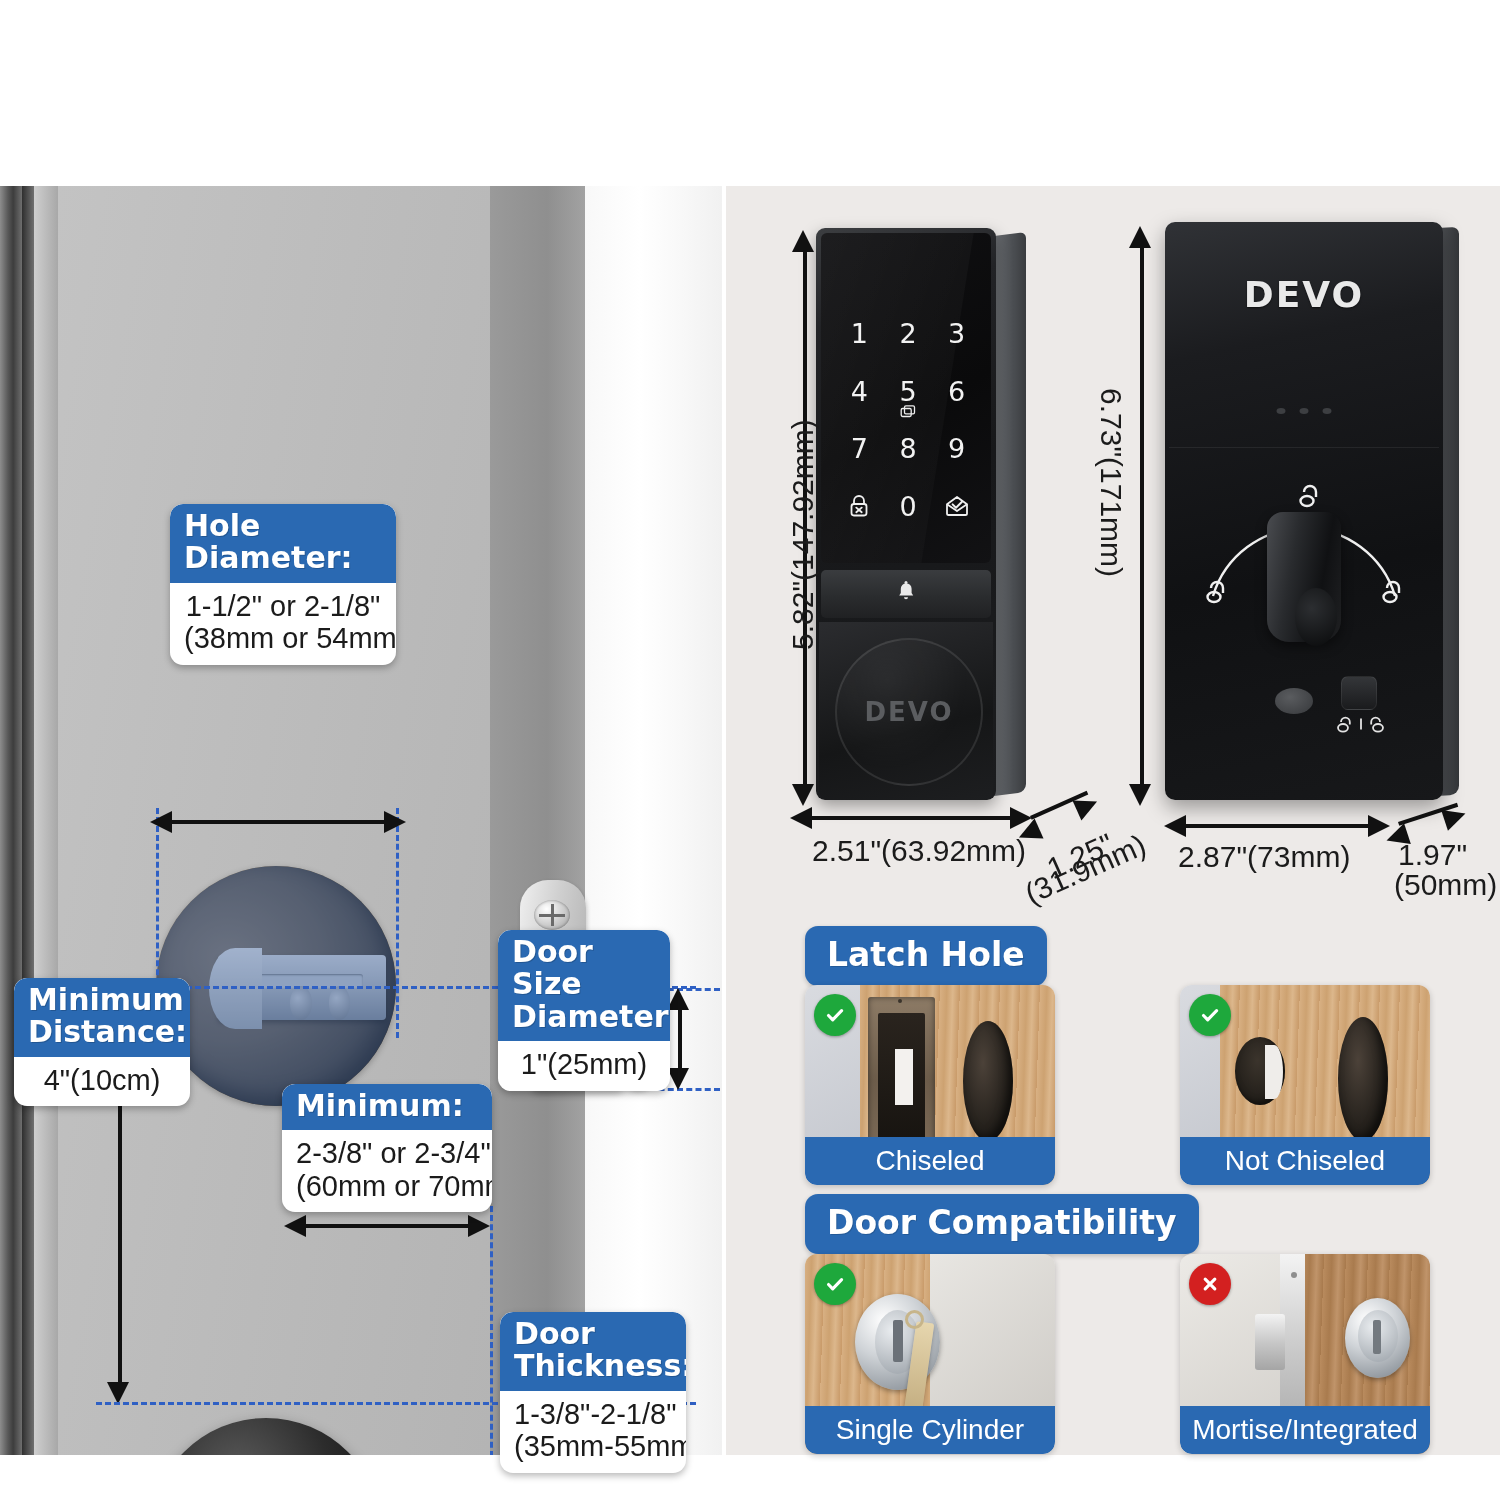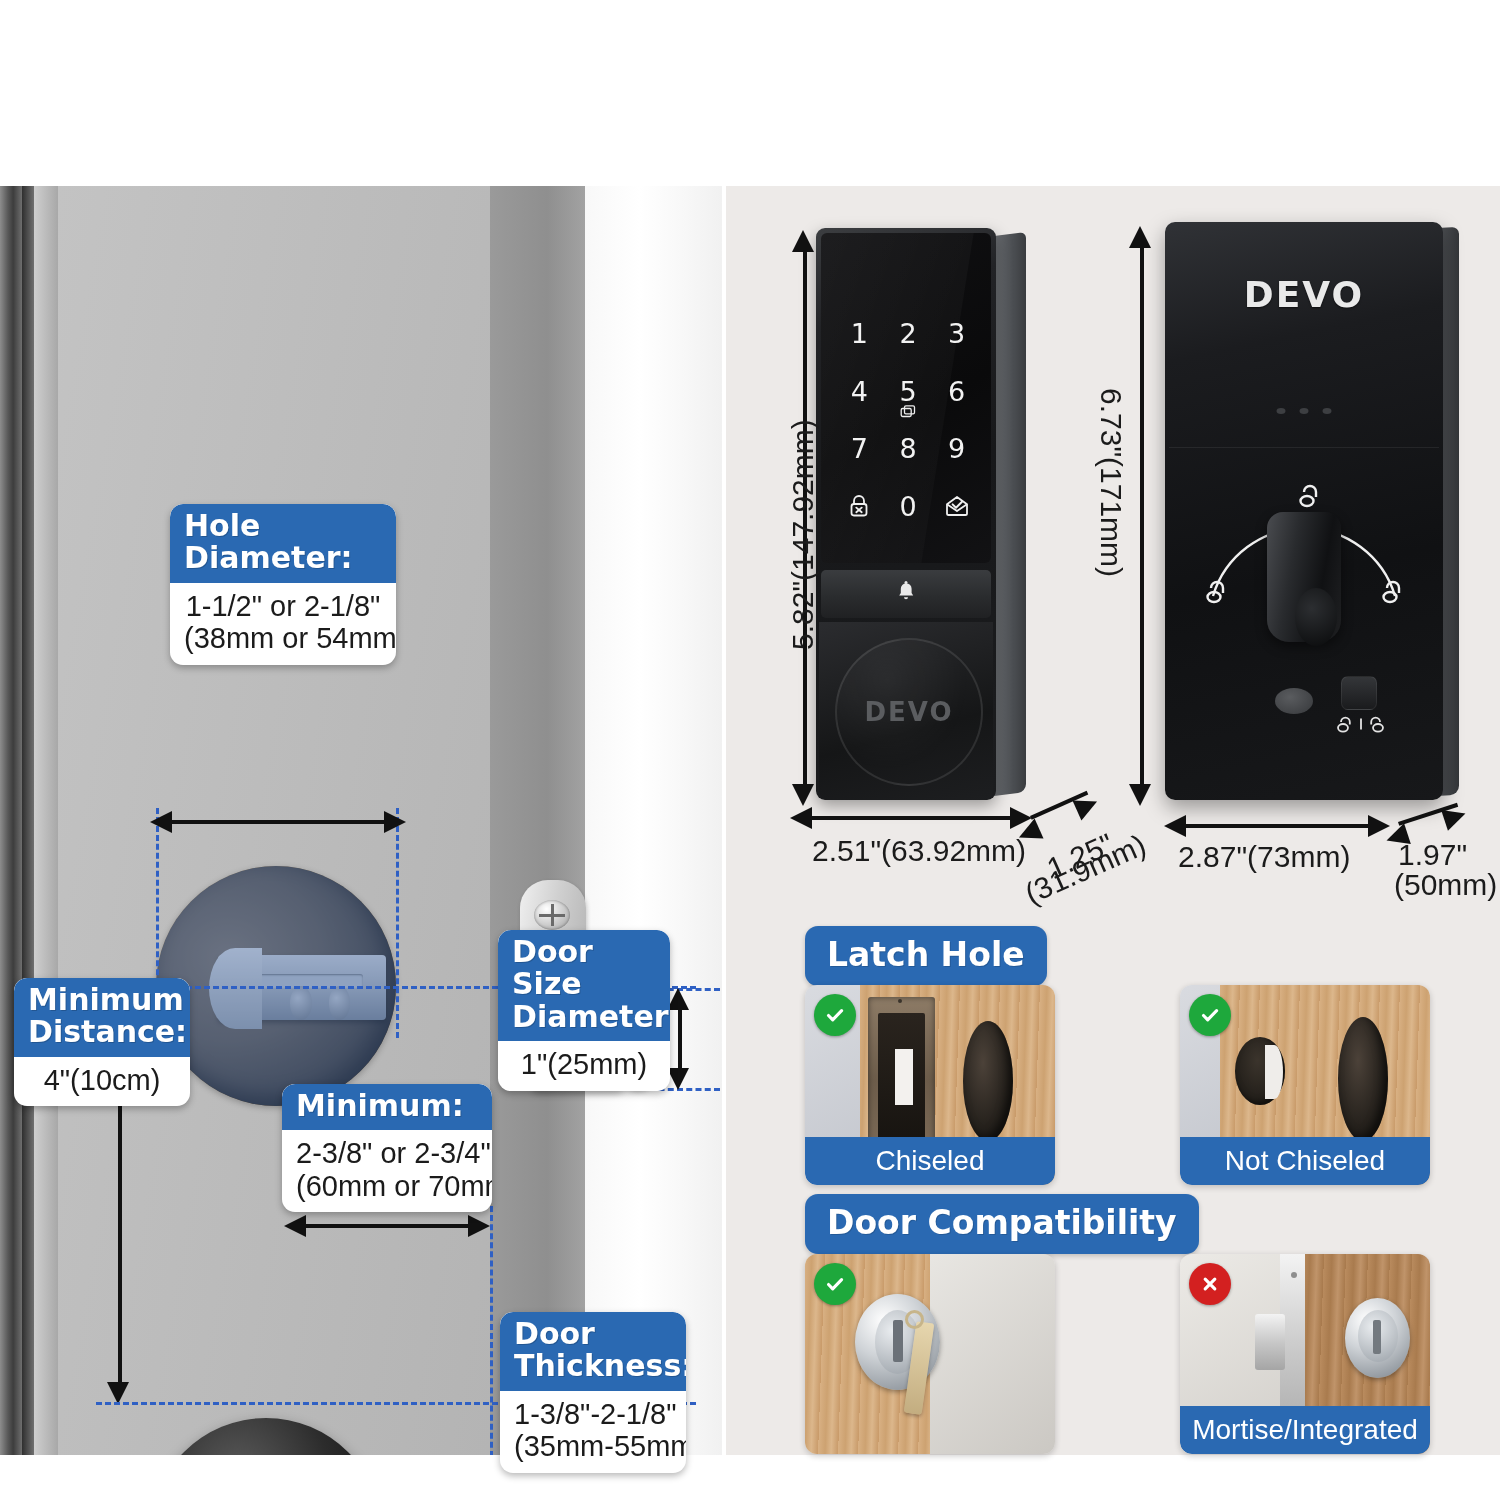--- a/index.html
+++ b/index.html
@@ -475,20 +475,21 @@
       <div class="cyl-in" style="left:28%;top:28%;width:18%;height:32%;"></div>
       <div style="position:absolute;left:35%;top:33%;width:4%;height:21%;background:#6b7178;border-radius:2px;"></div>
       <div class="keyblade" style="left:42%;top:34%;width:7%;height:46%;transform:rotate(8deg);"></div>
       <div style="position:absolute;left:40%;top:28%;width:13px;height:13px;border-radius:50%;border:3px solid #c7b58a;"></div>
     </div>
     <div class="badge ok">
       <svg width="22" height="22" viewBox="0 0 22 22">
           <path d="M4.5 11.5l4.2 4.3L17.6 6.7" fill="none" stroke="#fff" stroke-width="3.1" stroke-linecap="round" stroke-linejoin="round"></path>
         </svg>
     </div>
+    <div class="cap">Single Cylinder</div>
   </div>
 
   <div class="pcard" style="left:1180px;top:1254px;">
     <div class="img">
       <div style="position:absolute;left:0;top:0;width:40%;height:100%;background:linear-gradient(150deg,#eceae6,#d2cfca);"></div>
       <div style="position:absolute;left:40%;top:0;width:60%;height:100%;" class="wood-d"></div>
       <div class="mortise-plate" style="left:40%;top:0;width:10%;height:100%;"></div>
       <div class="mortise-plate" style="left:30%;top:30%;width:12%;height:28%;border-radius:3px;"></div>
       <div style="position:absolute;left:44.5%;top:9%;width:6px;height:6px;border-radius:50%;background:#8e8e8e;"></div>
       <div class="cyl" style="left:66%;top:22%;width:26%;height:40%;"></div>

